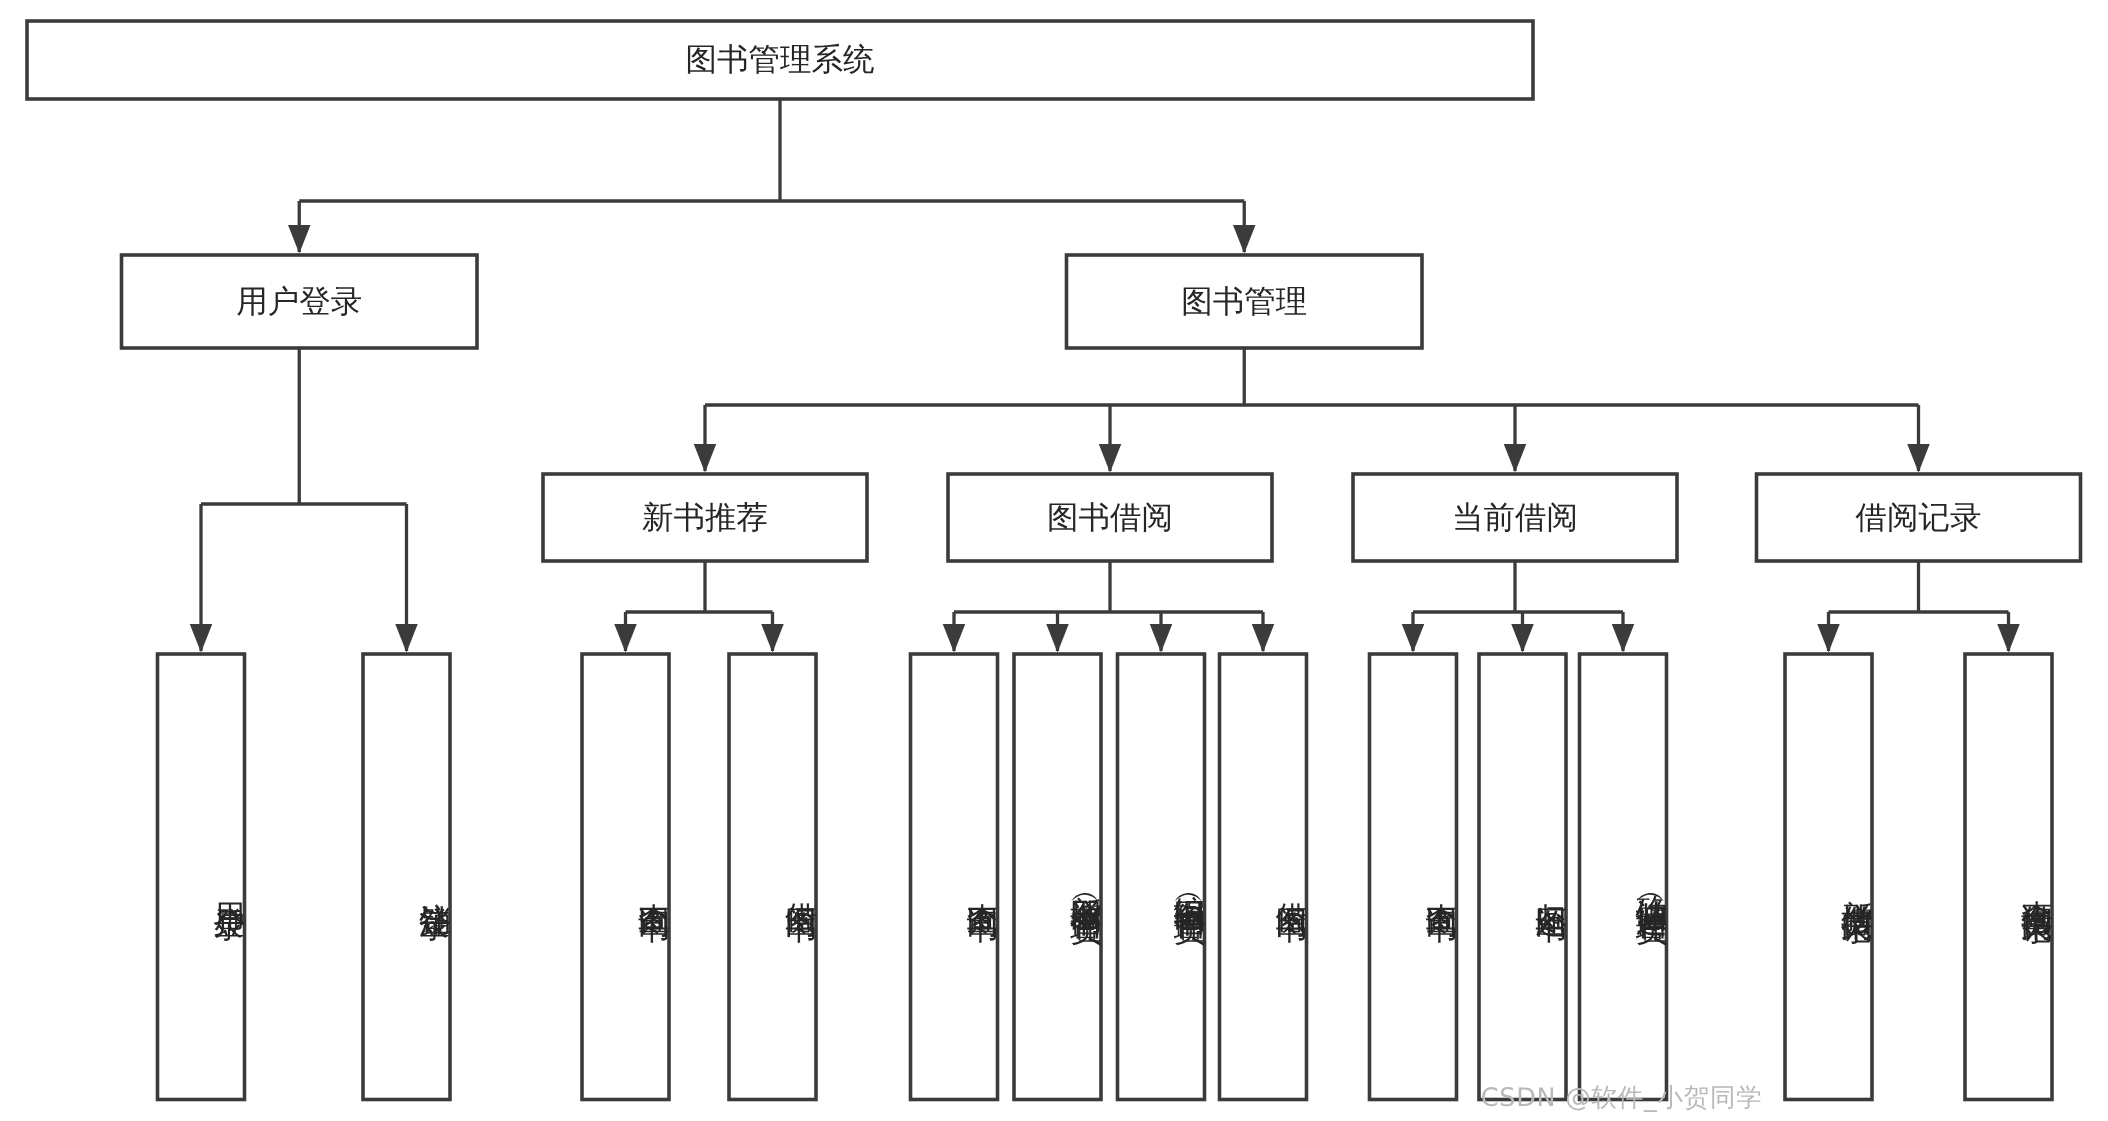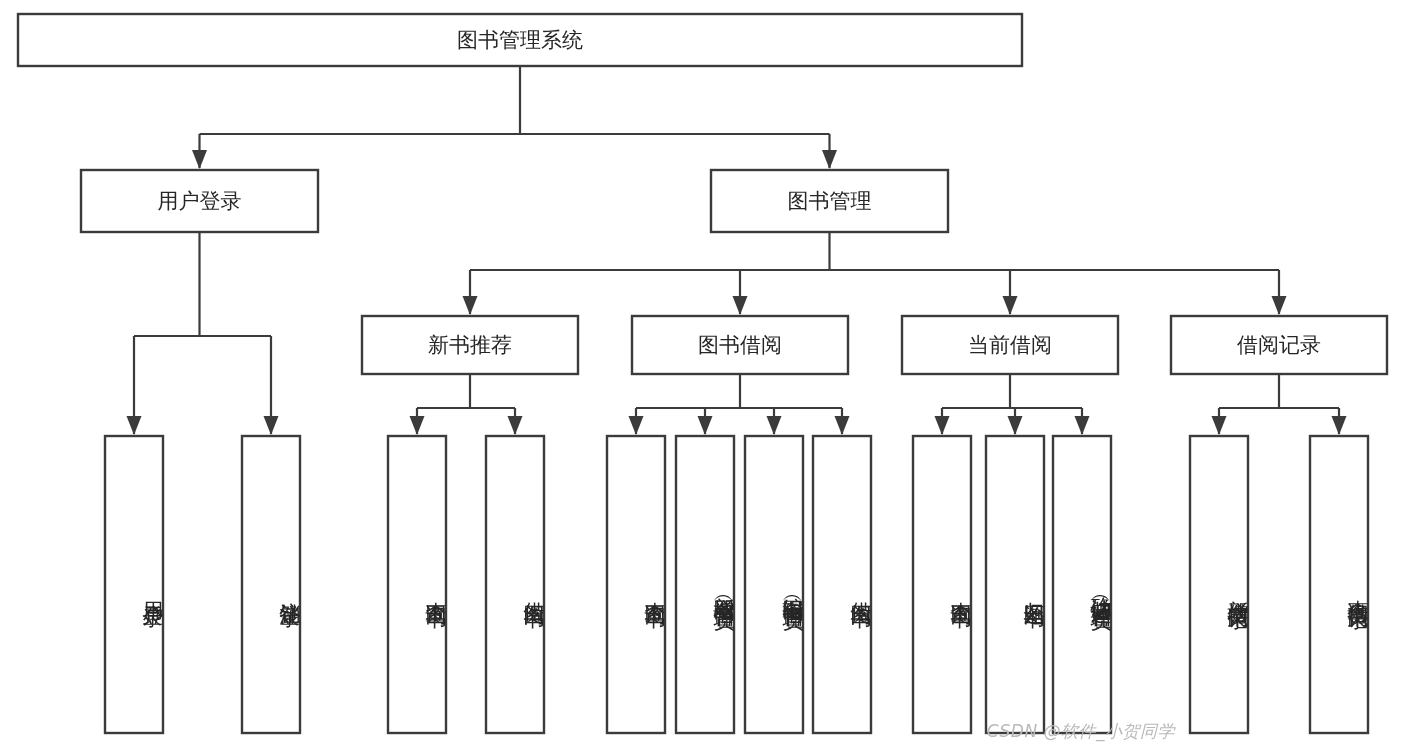--- a/index.html
+++ b/index.html
@@ -69,21 +69,20 @@
   }
   .watermark {
     position: absolute;
     right: 6px;
     bottom: 4px;
     font-family: "DejaVu Sans", "Liberation Sans", sans-serif;
     font-size: 17px;
     color: #b9b9b9;
     white-space: nowrap;
     letter-spacing: 0.5px;
-    font-style: italic;
   }
 </style>
 </head>
 <body>
 
 <div id="diagram-root">
 
   <svg id="flow" viewBox="0 0 1405 747" xmlns="http://www.w3.org/2000/svg">
 
     <g id="connectors-layer">

